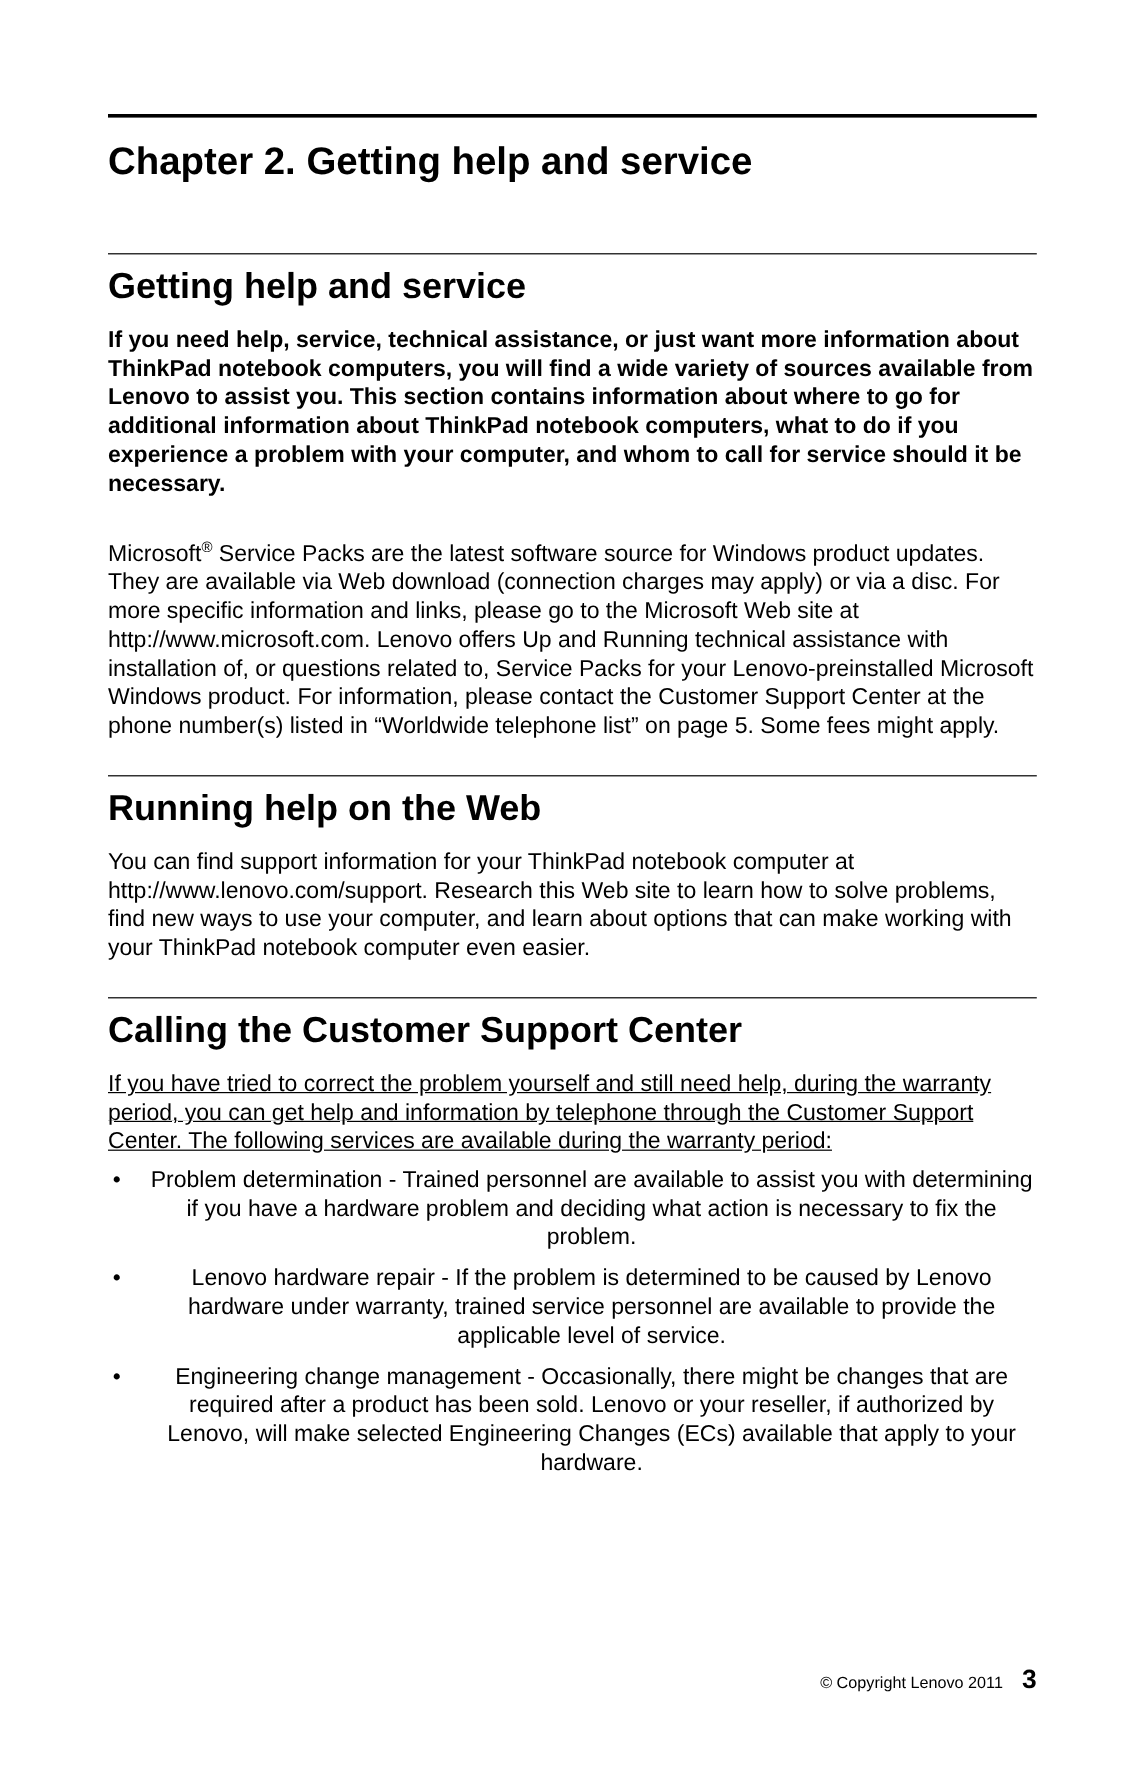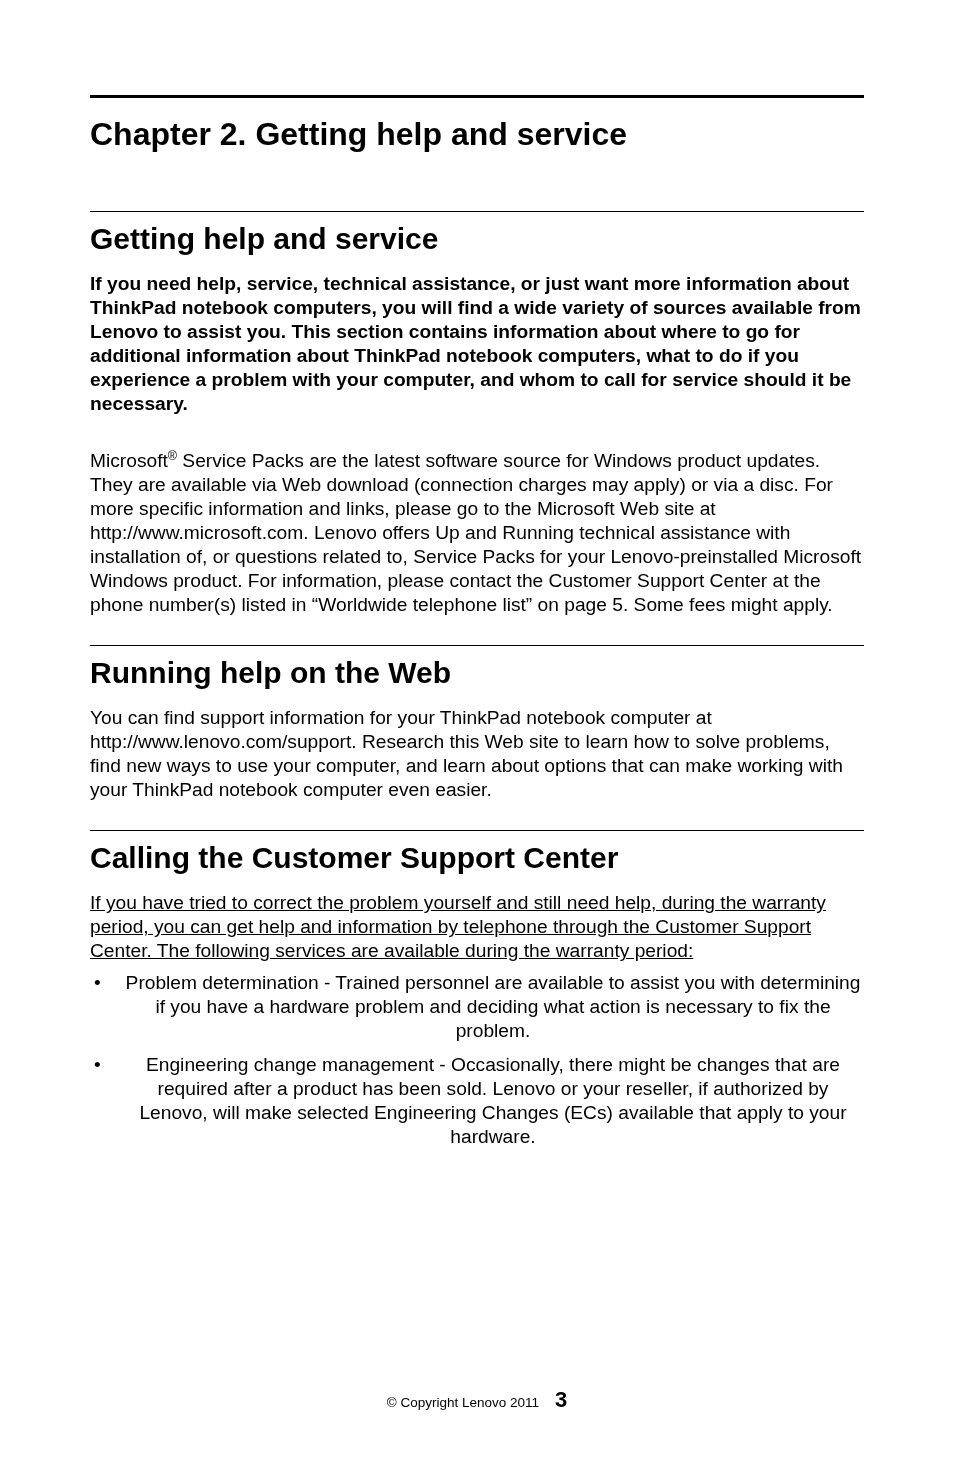--- a/index.html
+++ b/index.html
@@ -69,21 +69,21 @@
       left: 4px;
       top: 0;
       font-size: 19px;
     }
     .footer {
       position: absolute;
       bottom: 62px;
       left: 90px;
       right: 90px;
       display: flex;
-      justify-content: center;
+      justify-content: flex-end;
       align-items: baseline;
       gap: 16px;
     }
     .copyright {
       font-size: 13.5px;
     }
     .page-num {
       font-size: 22px;
       font-weight: bold;
     }
@@ -105,19 +105,20 @@
 
 <div class="rule-thin"></div>
 <h2 class="section-title">Running help on the Web</h2>
 <p class="body-text-last">You can find support information for your ThinkPad notebook computer at http://www.lenovo.com/support.  Research this Web site to learn how to solve problems, find new ways to use your computer, and learn about options that can make working with your ThinkPad notebook computer even easier.</p>
 
 <div class="rule-thin"></div>
 <h2 class="section-title">Calling the Customer Support Center</h2>
 <p class="bullet-intro">If you have tried to correct the problem yourself and still need help, during the warranty period, you can get help and information by telephone through the Customer Support Center.  The following services are available during the warranty period:</p>
 <ul>
   <li>Problem determination - Trained personnel are available to assist you with determining if you have a hardware problem and deciding what action is necessary to fix the problem.</li>
+  <li>Lenovo hardware repair - If the problem is determined to be caused by Lenovo hardware under warranty, trained service personnel are available to provide the applicable level of service.</li>
   <li>Engineering change management - Occasionally, there might be changes that are required after a product has been sold.  Lenovo or your reseller, if authorized by Lenovo, will make selected Engineering Changes (ECs) available that apply to your hardware.</li>
 </ul>
 
 <div class="footer">
   <span class="copyright">© Copyright Lenovo 2011</span>
   <span class="page-num">3</span>
 </div>
 
 </body></html>

